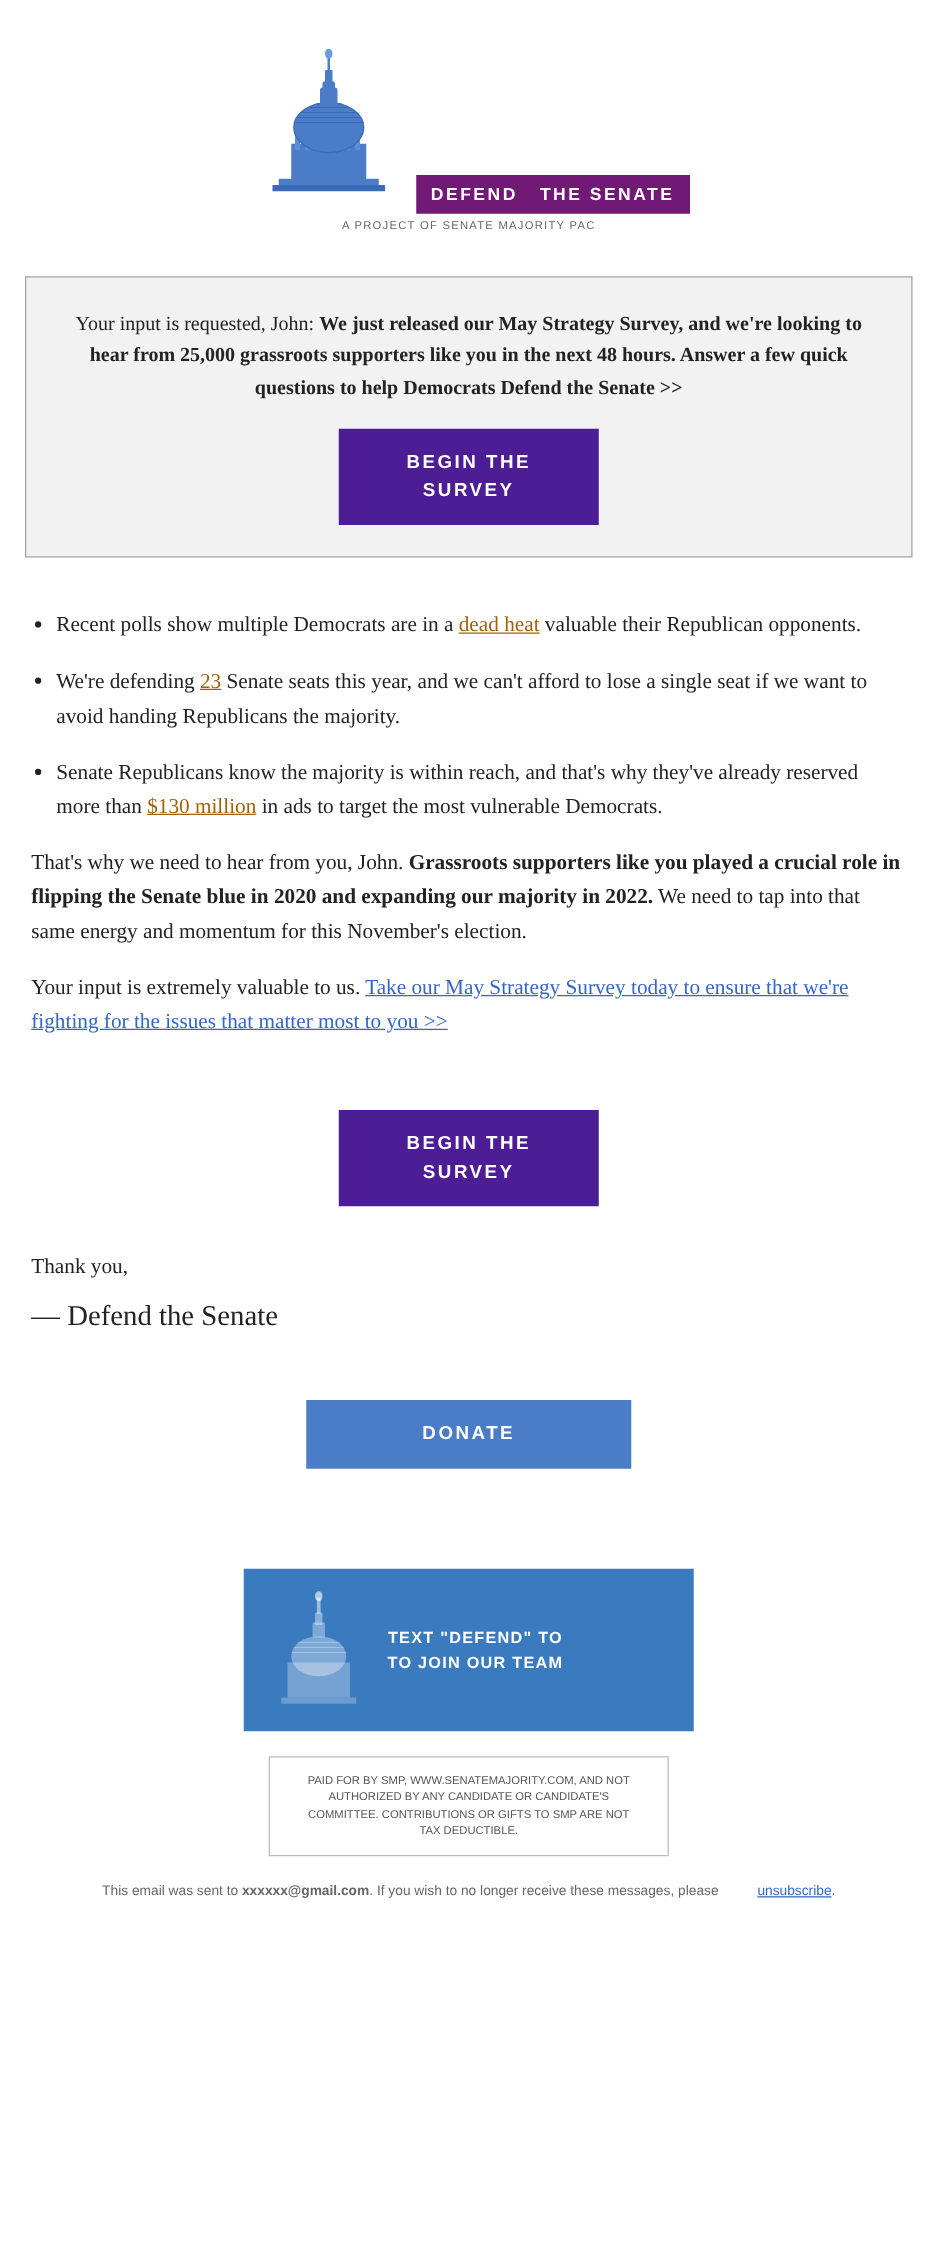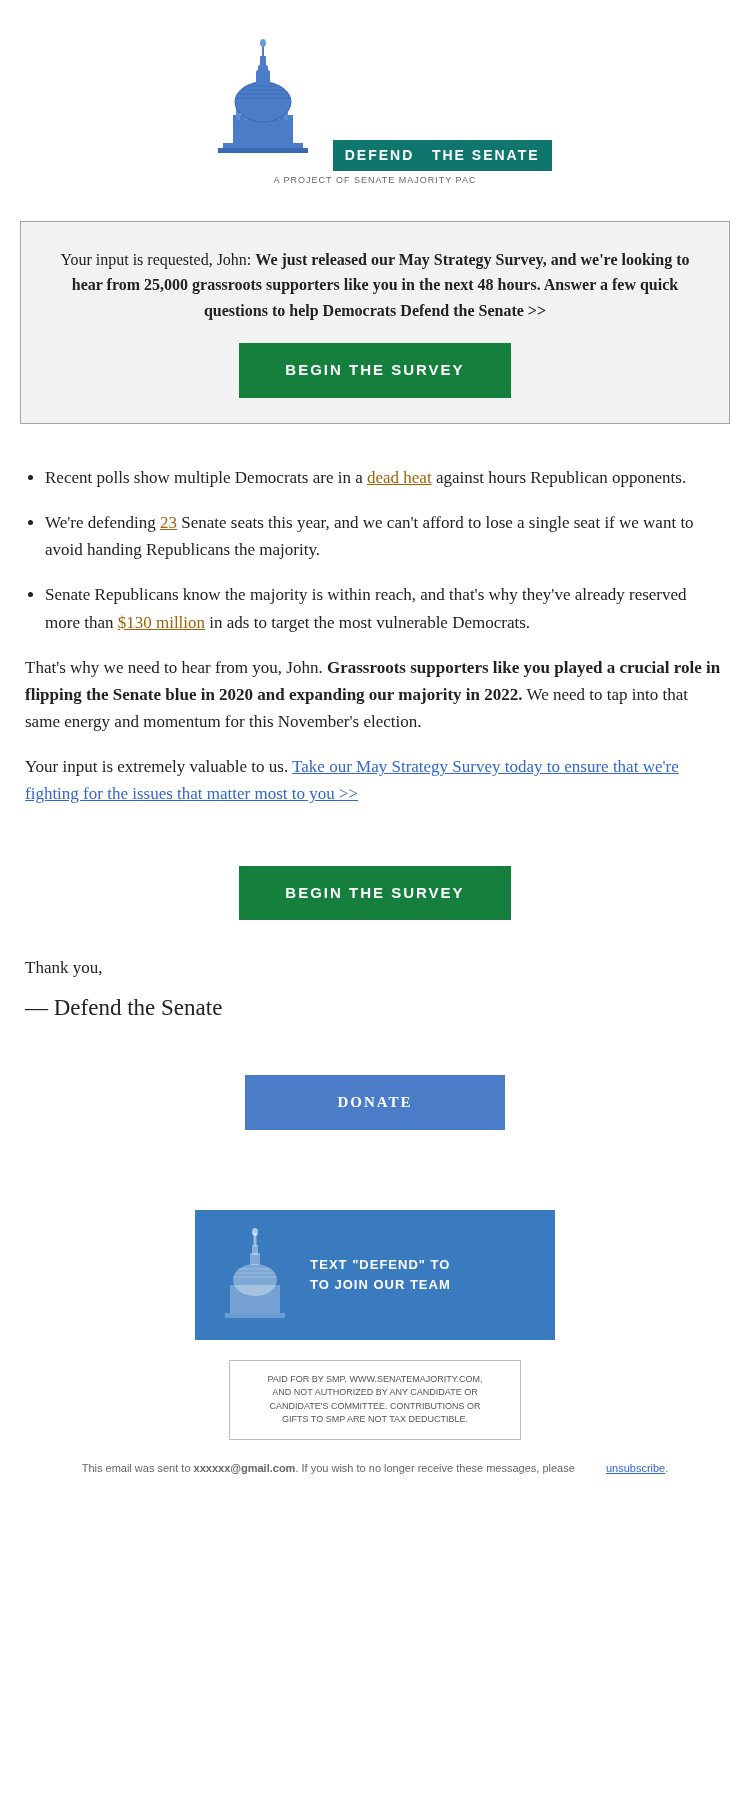--- a/index.html
+++ b/index.html
@@ -41,41 +41,41 @@
     .intro-box p {
       font-size: 16px;
       line-height: 1.6;
       color: #222;
     }
     .intro-box p strong {
       font-weight: bold;
     }
     .btn-survey {
       display: block;
-      width: 272px;
+      width: 208px;
       margin: 20px auto 0;
-      background: #15803d;
+      background: #4c1d95;
       color: white;
       font-family: Arial, sans-serif;
       font-weight: bold;
       font-size: 15px;
       letter-spacing: 2px;
       text-align: center;
       padding: 16px 20px;
       text-decoration: none;
       cursor: pointer;
       border: none;
     }
     .btn-donate {
       display: block;
       width: 260px;
       margin: 20px auto 0;
       background: #4a7cc7;
       color: white;
-      font-family: Liberation Serif, serif;
+      font-family: Liberation Sans, sans-serif;
       font-weight: bold;
       font-size: 15px;
       letter-spacing: 2px;
       text-align: center;
       padding: 16px 20px;
       text-decoration: none;
       cursor: pointer;
       border: none;
     }
     .main-content {
@@ -144,21 +144,21 @@
       letter-spacing: 1px;
     }
     .text-banner .text-info .line3 {
       font-size: 13px;
       font-weight: bold;
       letter-spacing: 1px;
     }
     .legal-box {
       border: 1px solid #bbb;
       margin: 10px auto;
-      width: 292px;
+      width: 320px;
       padding: 12px 27px;
       text-align: center;
     }
     .legal-box p {
       font-family: Arial, sans-serif;
       font-size: 9px;
       color: #555;
       line-height: 1.5;
       text-transform: uppercase;
     }
@@ -214,42 +214,42 @@
 
       <rect x="62" y="26" width="6" height="12" rx="1" fill="#4a7cc7"></rect>
 
       <rect x="64" y="14" width="2" height="14" fill="#4a7cc7"></rect>
       <ellipse cx="65" cy="13" rx="3" ry="4" fill="#6a9cd7"></ellipse>
 
       <rect x="25" y="113" width="80" height="5" fill="#4a7cc7"></rect>
       <rect x="20" y="118" width="90" height="5" fill="#3a6ab5"></rect>
     </svg>
     
-    <div style="background:#0f766e; color:white; font-family:Arial,sans-serif; font-weight:bold; font-size:14px; letter-spacing:2px; padding:5px 12px; display:inline-block; margin-top:-5px;">
+    <div style="background:#701a75; color:white; font-family:Arial,sans-serif; font-weight:bold; font-size:14px; letter-spacing:2px; padding:5px 12px; display:inline-block; margin-top:-5px;">
       <span>DEFEND</span>
       &nbsp;
       <span>THE SENATE</span>
     </div>
     <div class="logo-subtitle">A PROJECT OF   SENATE MAJORITY PAC</div>
   </div>
 </div>
 
 <div class="intro-box">
   <p>
     <span>Your input is requested, John: </span><strong>We just released our May Strategy Survey, and we're looking to hear from 25,000 grassroots supporters like you in the next 48 hours. Answer a few quick questions to help Democrats Defend the Senate &gt;&gt;</strong>
   </p>
   <a class="btn-survey" href="#">BEGIN THE SURVEY</a>
 </div>
 
 <div class="main-content">
 
 
   <ul class="bullet-list">
     <li>
-      <span>Recent polls show multiple Democrats are in a </span><a class="link-red" href="#">dead heat</a><span> against hours Republican opponents.</span>
+      <span>Recent polls show multiple Democrats are in a </span><a class="link-red" href="#">dead heat</a><span> valuable their Republican opponents.</span>
     </li>
     <li>
       <span>We're defending </span><a class="link-red" href="#">23</a><span> Senate seats this year, and we can't afford to lose a single seat if we want to avoid handing Republicans the majority.</span>
     </li>
     <li>
       <span>Senate Republicans know the majority is within reach, and that's why they've already reserved more than </span><a class="link-red" href="#">$130 million</a><span> in ads to target the most vulnerable Democrats.</span>
     </li>
   </ul>
 
   <p>

